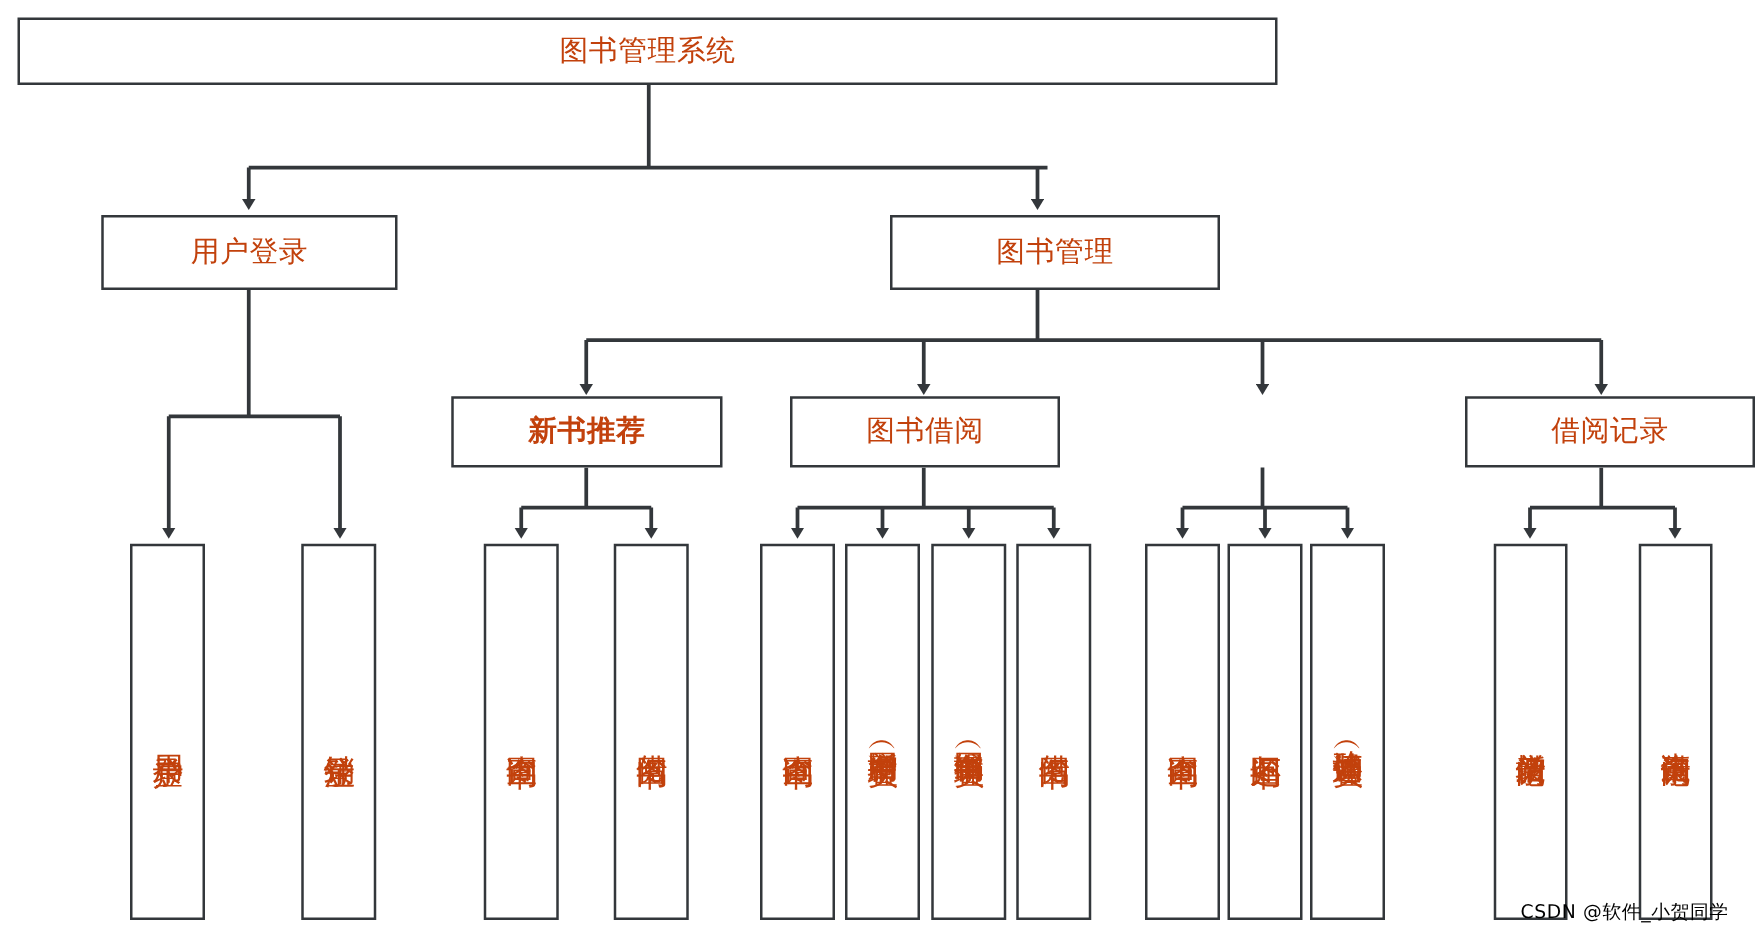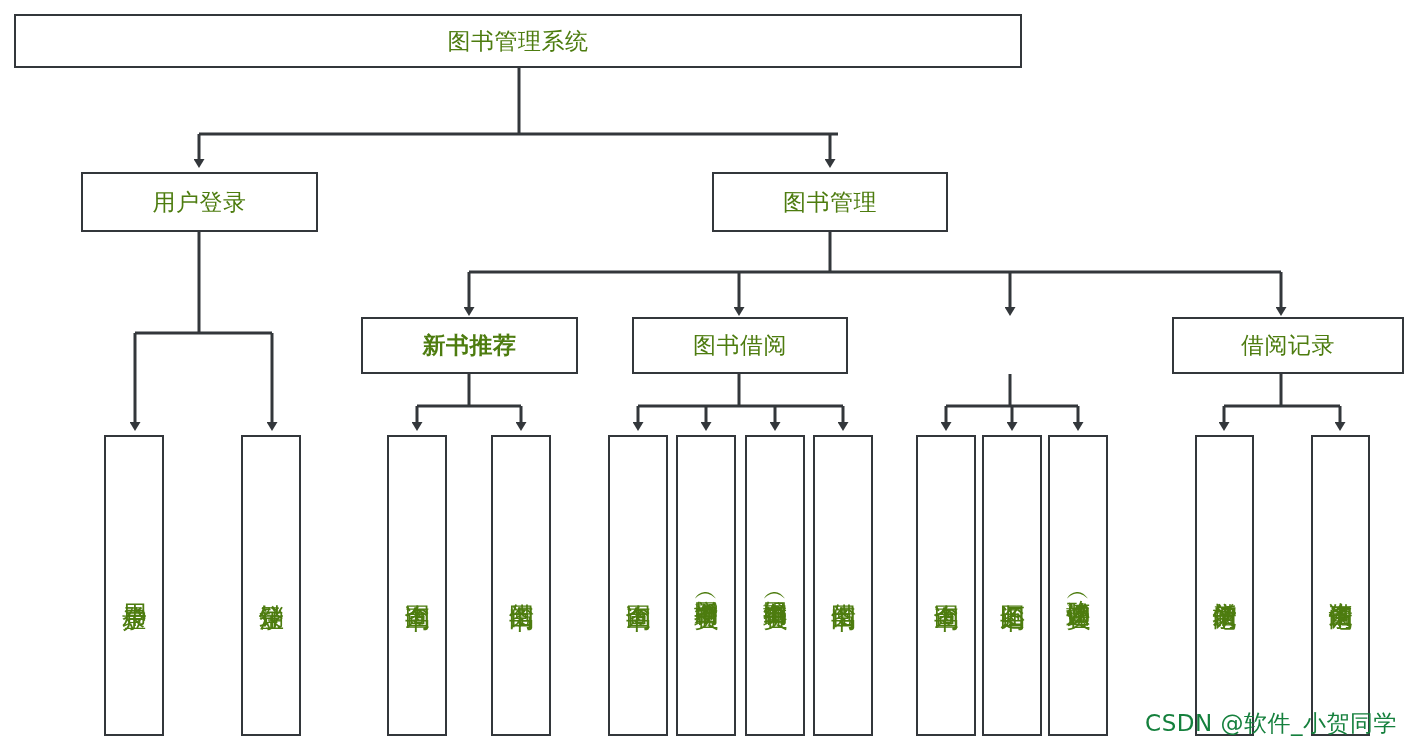--- a/index.html
+++ b/index.html
@@ -20,21 +20,21 @@
   .node {
     position: absolute;
     box-sizing: border-box;
     background: #ffffff;
     border: 2.5px solid #33373b;
     display: flex;
     align-items: center;
     justify-content: center;
   }
   .node-label {
-    color: #4d7c0f;
+    color: #c2410c;
     font-size: 23px;
     line-height: 1.05;
     letter-spacing: 0.5px;
     white-space: nowrap;
     text-align: left;
   }
   .node.leaf {
     align-items: center;
     justify-content: center;
   }
@@ -53,24 +53,24 @@
   svg.links {
     position: absolute;
     left: 0;
     top: 0;
     width: 1405px;
     height: 747px;
     pointer-events: none;
   }
   .watermark {
     position: absolute;
-    right: 8px;
+    right: 22px;
     bottom: 8px;
-    color: #15803d;
-    font-size: 23px;
+    color: #000000;
+    font-size: 15px;
     letter-spacing: 0.5px;
     white-space: nowrap;
   }
 </style>
 </head>
 <body>
 
 <div id="canvas">
 
   <svg class="links" viewBox="0 0 1405 747">
@@ -123,21 +123,21 @@
     </g>
   </svg>
 
   <div class="node" style="left:14px; top:14px; width:1008px; height:54px;">
     <span class="node-label">图书管理系统</span>
   </div>
 
   <div class="node" style="left:81px; top:172px; width:237px; height:60px;">
     <span class="node-label">用户登录</span>
   </div>
-  <div class="node" style="left:712px; top:172px; width:236px; height:60px;">
+  <div class="node" style="left:712px; top:172px; width:264px; height:60px;">
     <span class="node-label">图书管理</span>
   </div>
 
   <div class="node" style="left:361px; top:317px; width:217px; height:57px;font-weight:bold;">
     <span class="node-label">新书推荐</span>
   </div>
   <div class="node" style="left:632px; top:317px; width:216px; height:57px;">
     <span class="node-label">图书借阅</span>
   </div>
   <div class="node" style="left:1172px; top:317px; width:232px; height:57px;">

